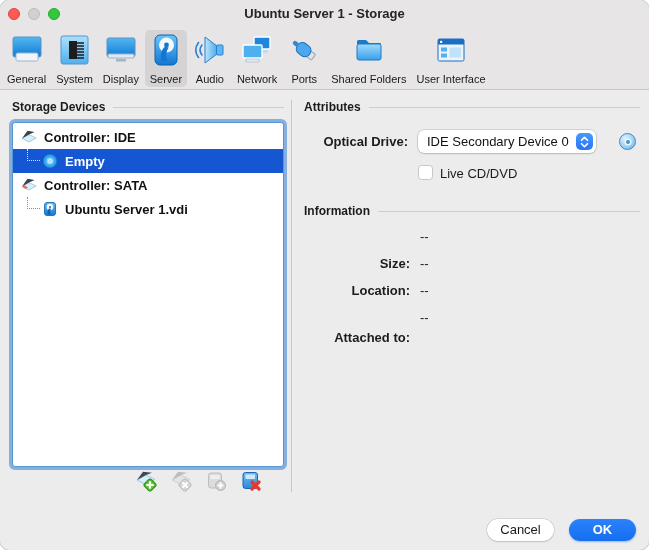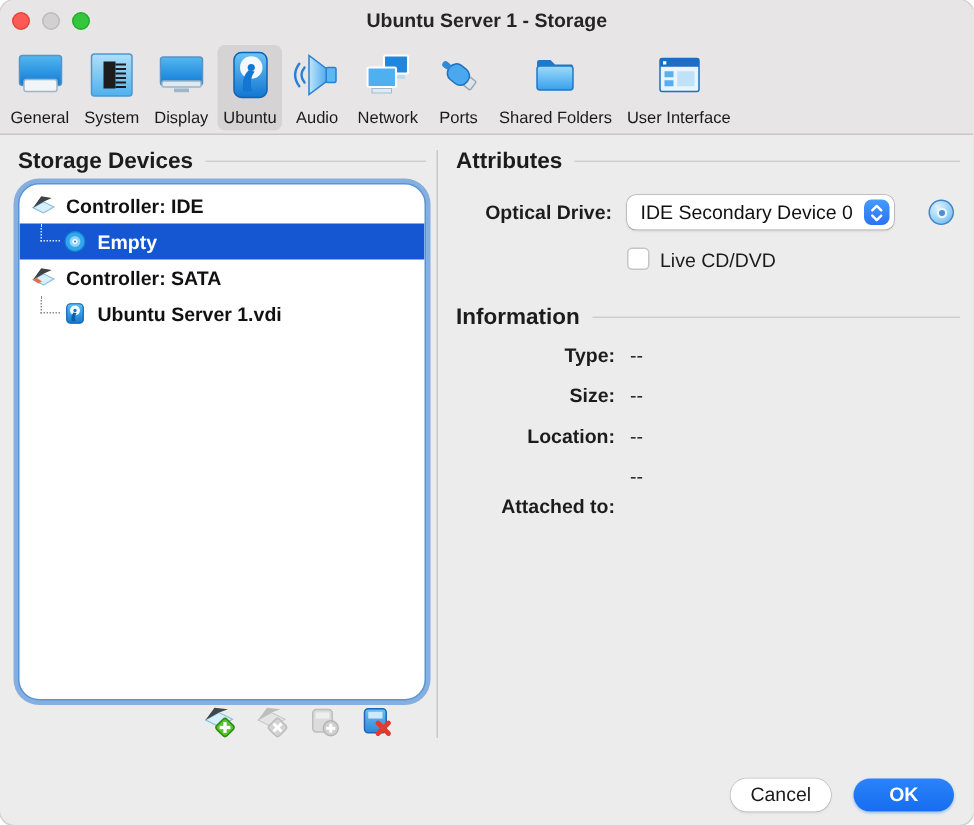--- a/index.html
+++ b/index.html
@@ -21,26 +21,26 @@
     font-size:13px;font-weight:700;color:#252525;}
   
   .toolbar{position:absolute;top:28px;left:0;right:0;height:62px;background:#e7e5e5;
     border-bottom:1px solid #c8c6c6;display:flex;align-items:flex-start;padding:2px 0 0 3px;gap:2px;}
   .tb-item{display:flex;flex-direction:column;align-items:center;gap:6px;padding:3px 4px 2px;border-radius:5px;cursor:default;}
   .tb-item.selected{background:#d5d3d3;}
   .tb-icon{width:34px;height:34px;display:flex;align-items:center;justify-content:center;}
   .tb-label{font-size:11px;color:#1a1a1a;white-space:nowrap;}
   
   .section-header{position:absolute;display:flex;align-items:center;gap:8px;height:14px;}
-  .section-header .sh-text{font-size:15px;font-weight:700;color:#1c1c1c;white-space:nowrap;}
+  .section-header .sh-text{font-size:12px;font-weight:700;color:#1c1c1c;white-space:nowrap;}
   .section-header .sh-line{flex:1;height:1px;background:#cfcdcd;}
   .vsep{position:absolute;left:291px;top:100px;width:1px;height:392px;background:#c9c7c7;}
   
   .tree{position:absolute;left:12px;top:122px;width:272px;height:345px;background:#ffffff;
-    border:1px solid #5795d5;border-radius:14px;box-shadow:0 0 0 3px rgba(100,155,219,.75);
+    border:1px solid #5795d5;border-radius:3px;box-shadow:0 0 0 3px rgba(100,155,219,.75);
     padding-top:2px;overflow:hidden;}
   .tree-row{display:flex;align-items:center;height:24px;font-size:13px;font-weight:600;color:#111;}
   .tree-row.controller{padding-left:8px;gap:7px;}
   .tree-row.child{padding-left:14px;gap:2px;}
   .tree-row.child .t-icon{margin-right:5px;}
   .tree-row.selected{background:#1557d3;color:#ffffff;}
   .t-icon{width:16px;height:16px;flex:0 0 auto;display:flex;}
   .connector{width:13px;height:12px;border-left:1px dotted #8e8e8e;border-bottom:1px dotted #8e8e8e;
     align-self:flex-start;flex:0 0 auto;}
   .tree-row.selected .connector{border-color:rgba(255,255,255,.85);}
@@ -140,21 +140,21 @@
                 <stop offset="0" stop-color="#6cc4f5"></stop>
                 <stop offset="1" stop-color="#1276d2"></stop>
               </linearGradient>
             </defs>
           <rect x="6" y="2" width="22" height="30" rx="5" fill="url(#g3)" stroke="#0e62b4"></rect>
           <circle cx="17.5" cy="12" r="7.5" fill="#f2f8fc"></circle>
           <circle cx="17.5" cy="12" r="2.4" fill="#1276d2"></circle>
           <path d="M15.8,13.8 C12.6,16.6 11.2,21.5 12.2,28 L18.2,28 C16.6,22.5 17.2,17.8 19.8,14.6 Z" fill="#1276d2"></path>
           </svg>
       </span>
-      <span class="tb-label">Ubuntu</span>
+      <span class="tb-label">Server</span>
     </div>
     <div class="tb-item">
       <span class="tb-icon">
         <svg width="34" height="34" viewBox="0 0 34 34">
             <defs>
               <linearGradient id="g4" x1="0" y1="0" x2="1" y2="0">
                 <stop offset="0" stop-color="#bfe6fa"></stop>
                 <stop offset="1" stop-color="#4aa9ee"></stop>
               </linearGradient>
             </defs>
@@ -348,21 +348,20 @@
   </div>
 
   <div class="checkbox"></div>
   <div class="cb-label">Live CD/DVD</div>
 
   <div class="section-header" style="left:304px;top:204px;width:336px;">
     <span class="sh-text">Information</span>
       <span class="sh-line"></span>
   </div>
 
-  <div class="field-label" style="left:294px;top:229px;width:116px;">Type:</div>
   <div class="value" style="left:420px;top:229px;">--</div>
 
   <div class="field-label" style="left:294px;top:256px;width:116px;">Size:</div>
   <div class="value" style="left:420px;top:256px;">--</div>
 
   <div class="field-label" style="left:294px;top:283px;width:116px;">Location:</div>
   <div class="value" style="left:420px;top:283px;">--</div>
 
   <div class="field-label" style="left:294px;top:310px;width:116px;margin-top:20px;">Attached to:</div>
   <div class="value" style="left:420px;top:310px;">--</div>

